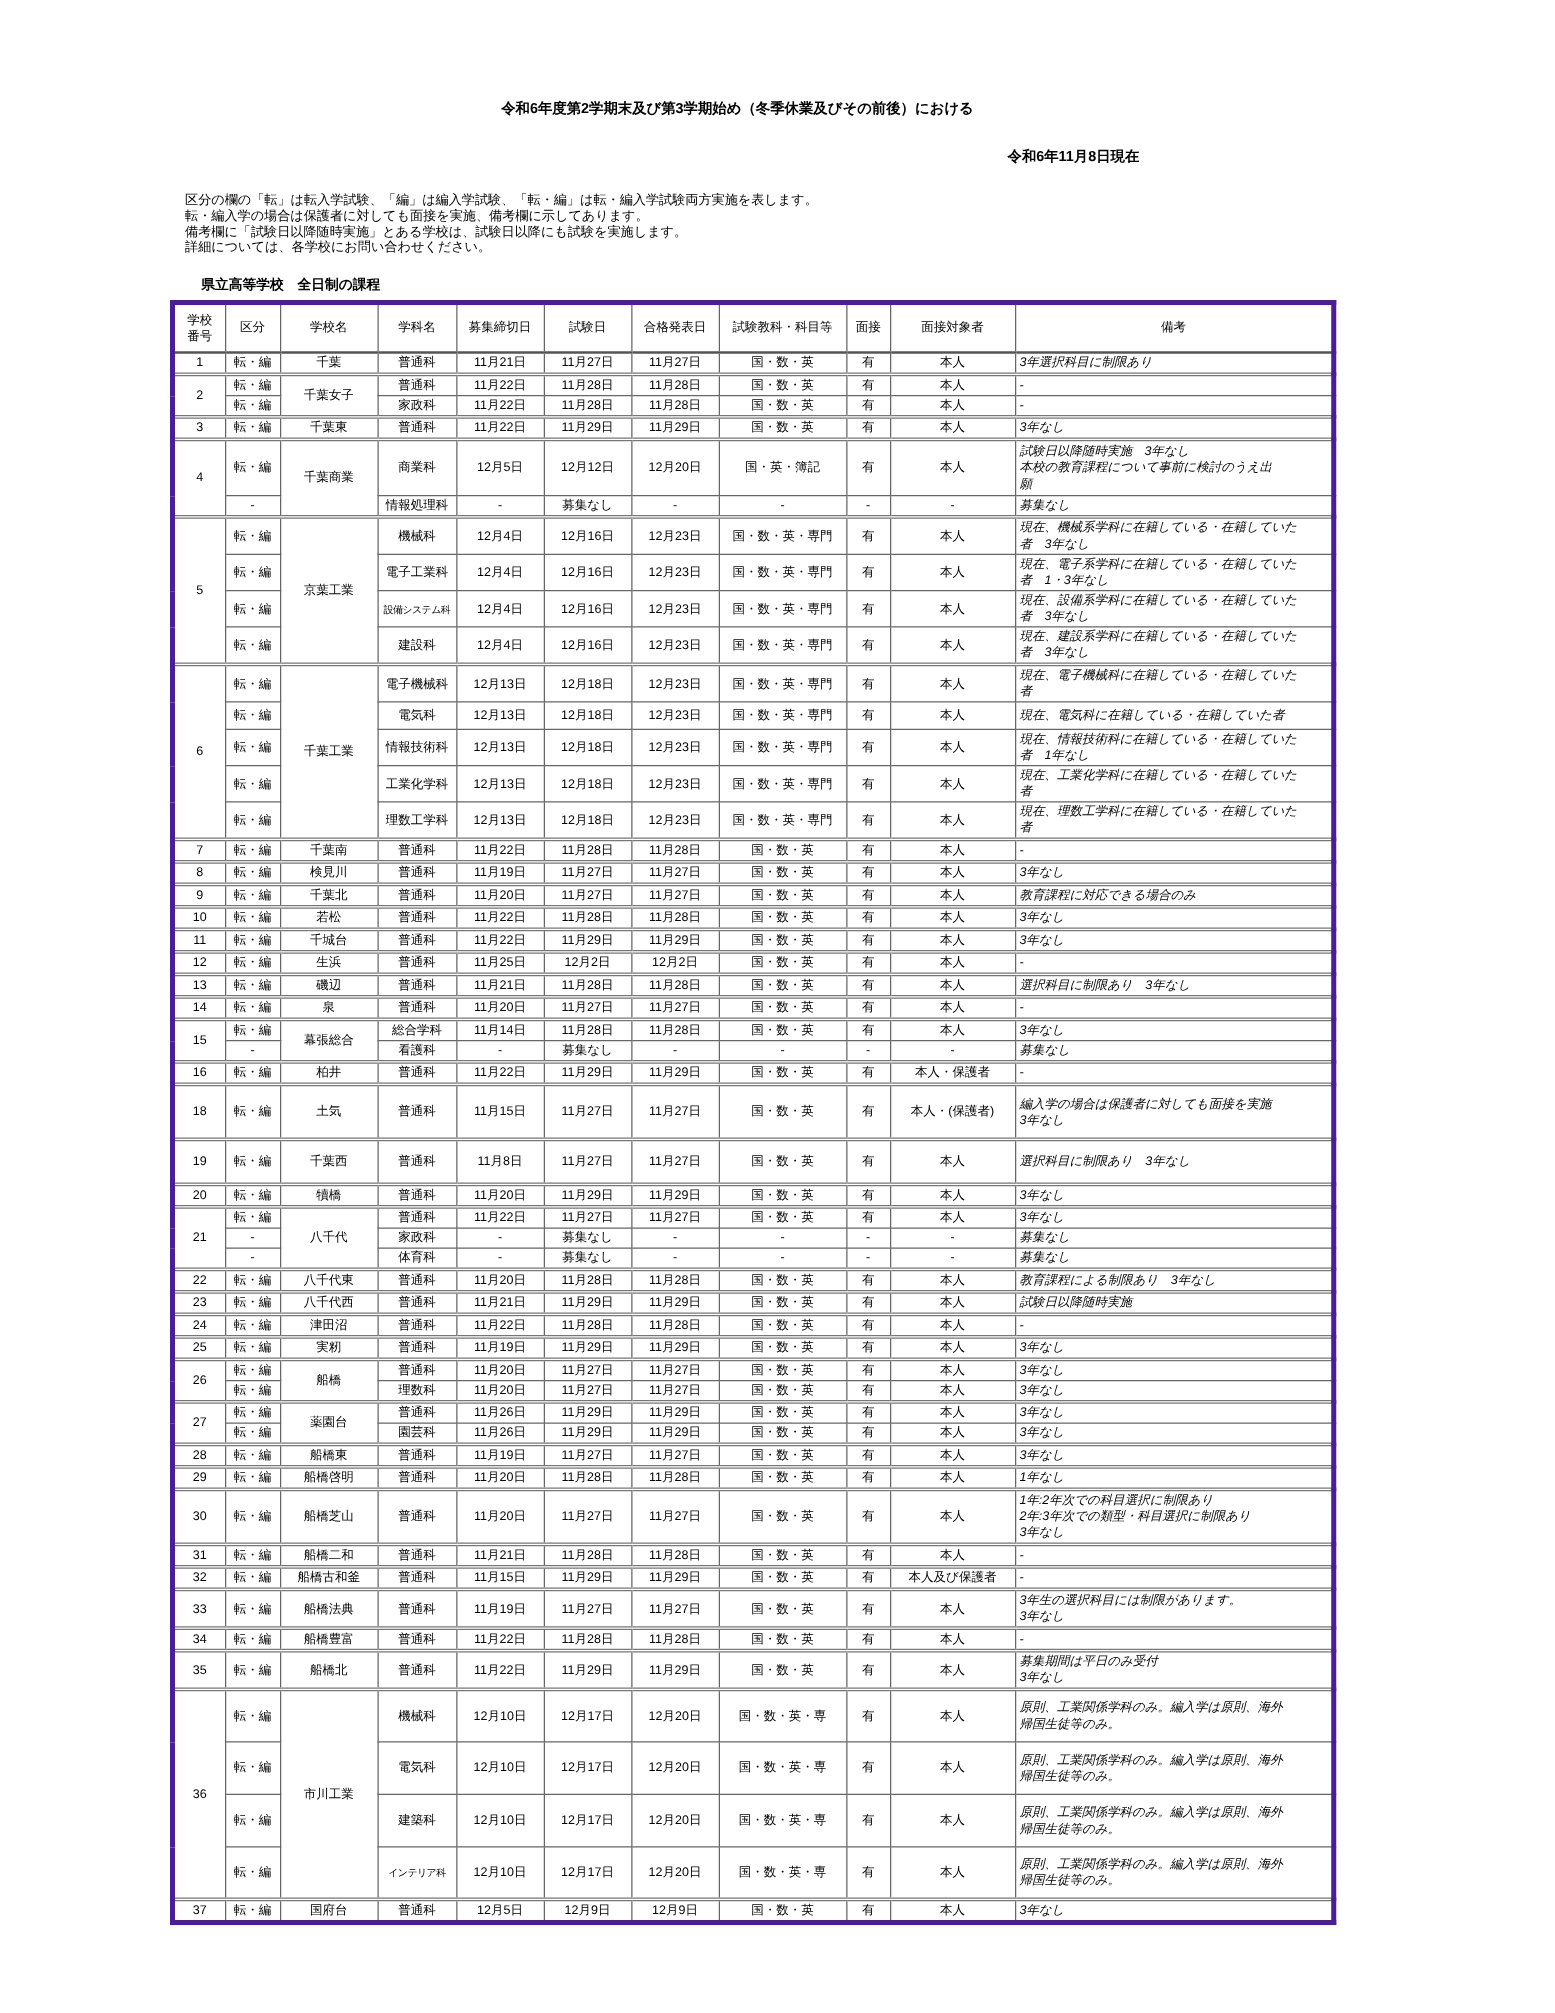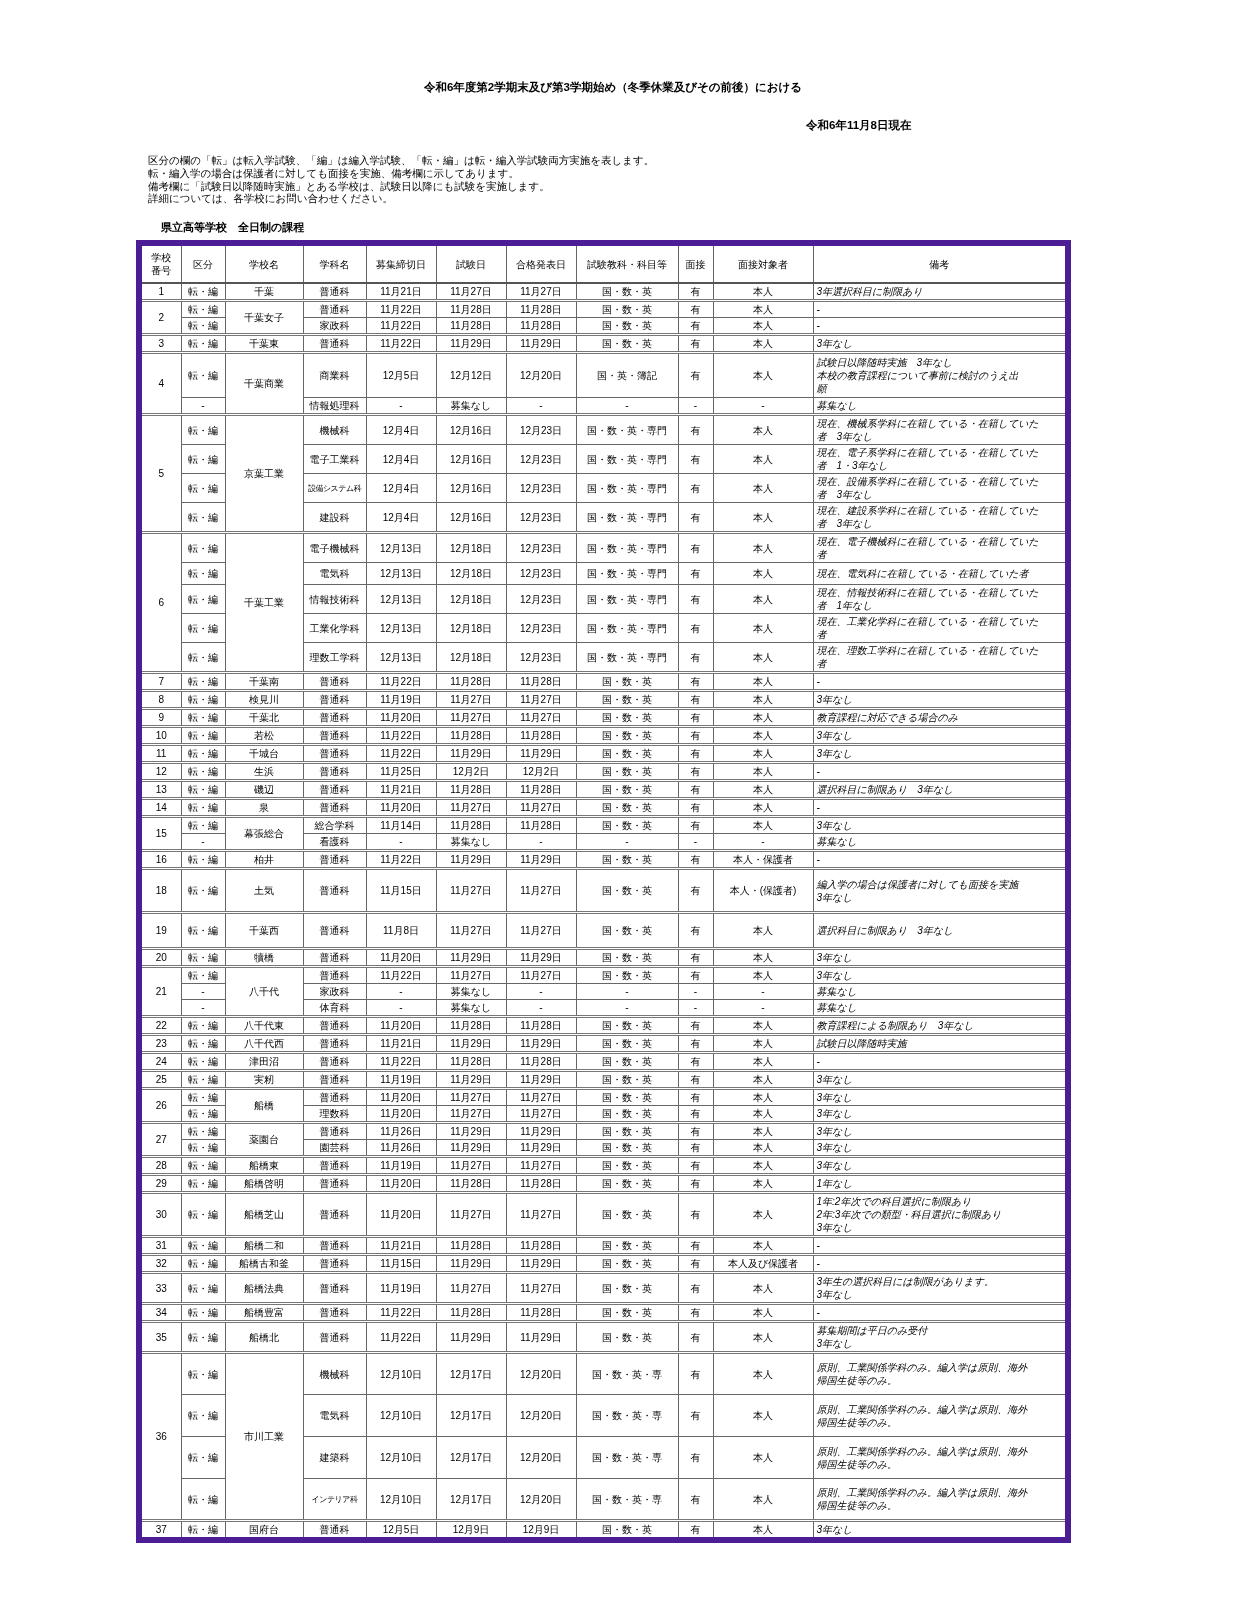--- a/index.html
+++ b/index.html
@@ -2,39 +2,39 @@
 <html><head>
 <meta charset="utf-8">
 <style>
   html,body { margin:0; padding:0; }
   body {
     width:1244px; height:1610px; background:#fff; position:relative;
     font-family:"Liberation Sans","DejaVu Sans",sans-serif; color:#000;
     -webkit-font-smoothing:none;
   }
   .title-block {
-    position:absolute; top:80px; left:148px; width:930px;
+    position:absolute; top:80px; left:125px; width:930px;
     text-align:center; font-size:11.5px; font-weight:bold; line-height:14px;
   }
   .as-of-date {
     position:absolute; top:118px; left:806px;
     font-size:11.5px; font-weight:bold;
   }
   .notes {
     position:absolute; top:154px; left:148px;
     font-size:10.5px; line-height:12.8px;
   }
   .section-label {
     position:absolute; top:220px; left:136px;
     font-size:11px; font-weight:bold;padding-left:25px;
   }
   table.schedule {
     position:absolute; top:240px; left:136px; width:930px;
     border-collapse:collapse; table-layout:fixed;
-    border:6px solid #4c1d95;
+    border:4px solid #4c1d95;
   }
   th, td {
     border:1px solid #666;
     font-size:10px; line-height:13px; font-weight:normal;
     padding:1px 2px; text-align:center; vertical-align:middle;
     overflow:hidden; word-break:break-all;
   }
   thead tr { height:40px; }
   thead th { white-space:pre-line; border-bottom:2px solid #555; }
   tr.group-start td { border-top:3px double #777; }

